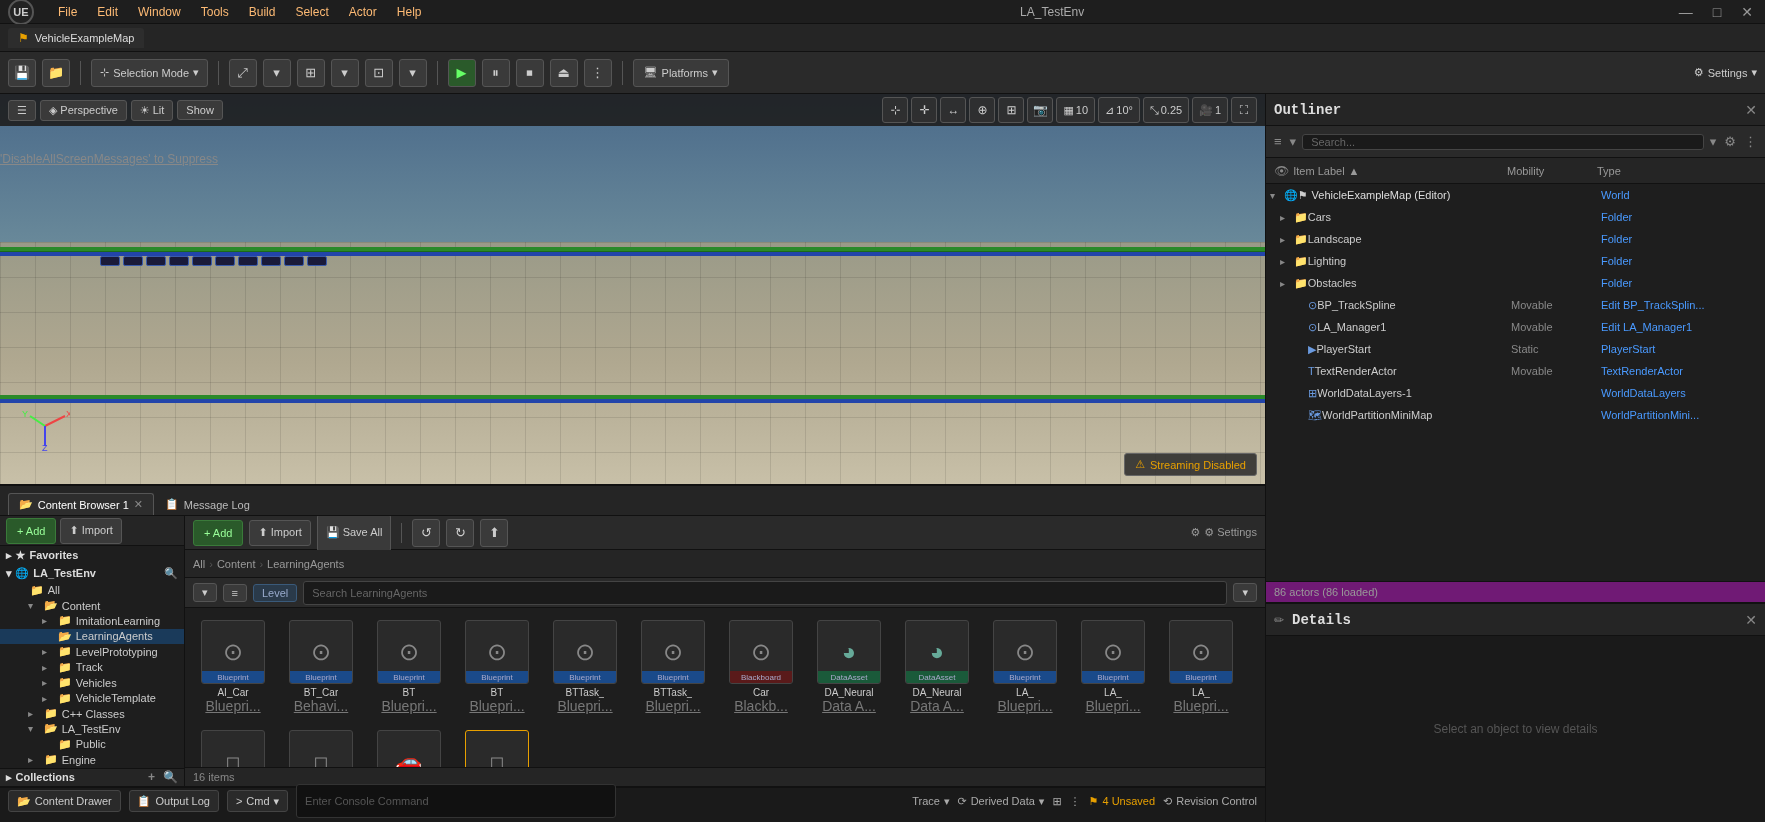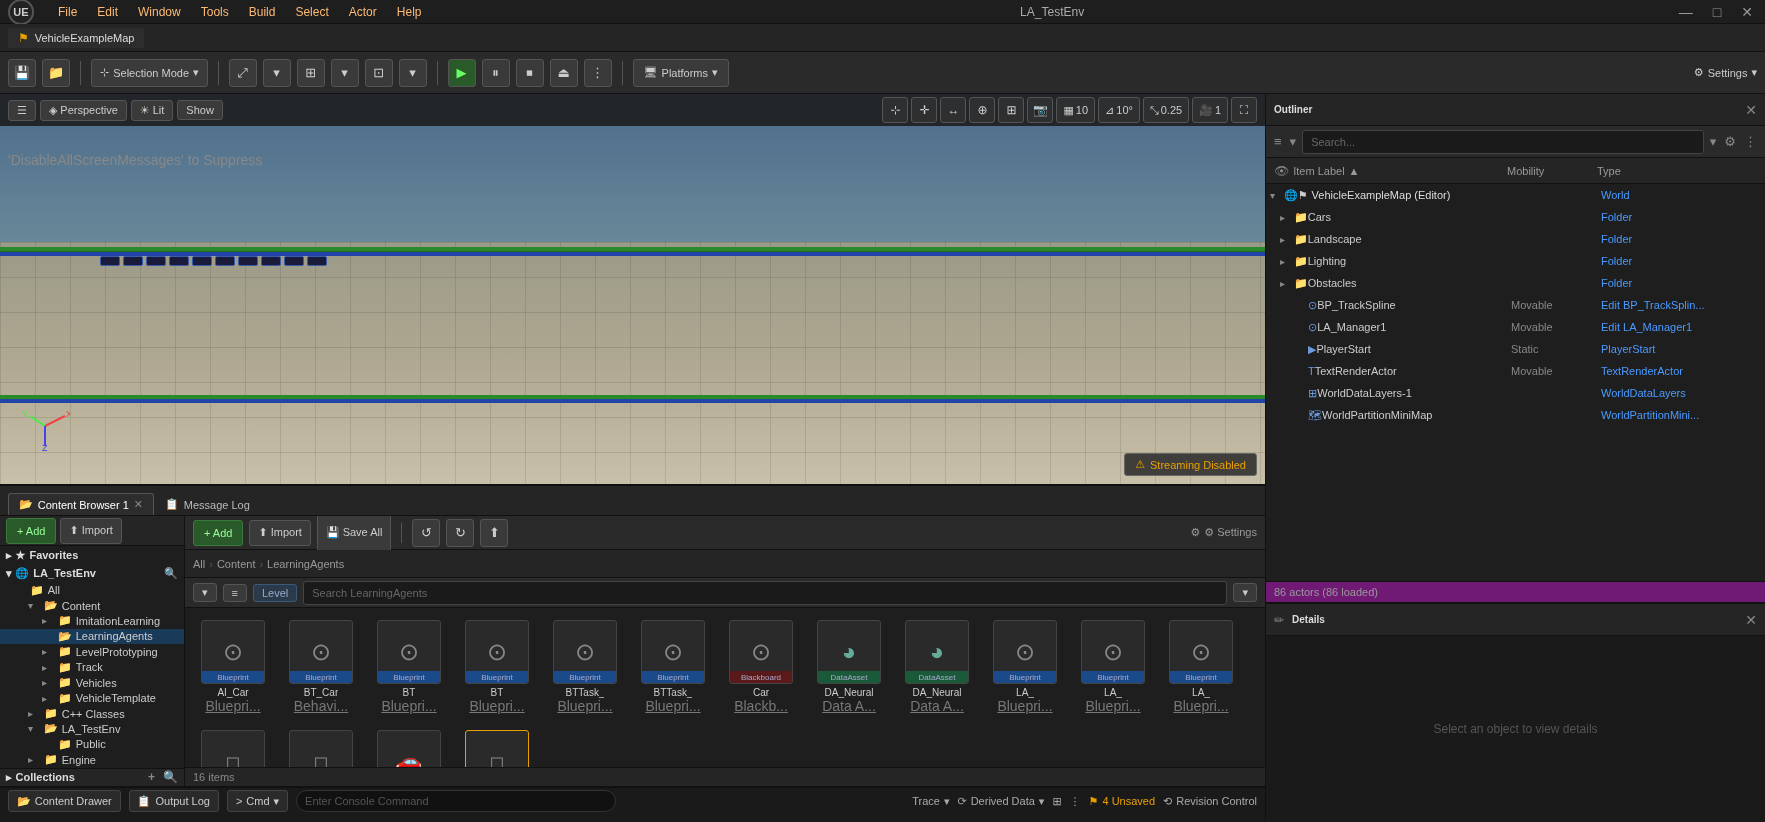--- a/index.html
+++ b/index.html
@@ -188,23 +188,24 @@
       position: absolute;
       top: 40px;
       left: 8px;
       color: #ff4444;
       font-size: 12px;
       font-weight: bold;
     }
     .suppress-text {
       position: absolute;
       top: 58px;
-      left: 8px;
+      left: 0;
       color: #888;
-      font-size: 14px;
+      font-size: 12px;
+      text-decoration: underline;
     }
 
     .streaming-badge {
       position: absolute;
       bottom: 8px;
       right: 8px;
       background: rgba(40,40,40,0.85);
       border: 1px solid #666;
       padding: 4px 10px;
       border-radius: 3px;
@@ -232,42 +233,42 @@
     .panel-header {
       background: #252525;
       height: 32px;
       display: flex;
       align-items: center;
       padding: 0 8px;
       border-bottom: 1px solid #111;
       gap: 8px;
       flex-shrink: 0;
     }
-    .panel-title { font-size: 10px; color: #ddd; font-weight: 600; }
+    .panel-title { font-size: 14px; color: #ddd; font-weight: 600; font-family: Liberation Mono, monospace; }
     .panel-close { cursor: pointer; color: #888; margin-left: auto; font-size: 14px; }
 
     .outliner-toolbar {
       background: #2a2a2a;
       height: 32px;
       display: flex;
       align-items: center;
       padding: 0 6px;
       gap: 4px;
       border-bottom: 1px solid #111;
       flex-shrink: 0;
     }
     .search-box {
       flex: 1;
       background: #1a1a1a;
       border: 1px solid #444;
       color: #ccc;
       padding: 3px 8px;
       border-radius: 3px;
       font-size: 11px;
-      height: 24px;
+      height: 16px;
     }
     .search-box::placeholder { color: #666; }
     .outliner-icon-btn {
       background: none;
       border: none;
       color: #888;
       cursor: pointer;
       font-size: 13px;
       padding: 2px;
     }
@@ -635,23 +636,23 @@
       display: flex; align-items: center; gap: 4px;
       height: 22px;
     }
     .console-input {
       flex: 1;
       max-width: 320px;
       background: #111;
       border: 1px solid #333;
       color: #ccc;
       padding: 2px 8px;
-      border-radius: 11px;
-      font-size: 11px;
-      height: 22px;
+      border-radius: 3px;
+      font-size: 11px;
+      height: 34px;
     }
     .console-input::placeholder { color: #555; }
     .status-right { margin-left: auto; display: flex; gap: 8px; align-items: center; }
     .status-item {
       font-size: 11px;
       color: #aaa;
       display: flex; align-items: center; gap: 4px;
       cursor: pointer;
     }
 

